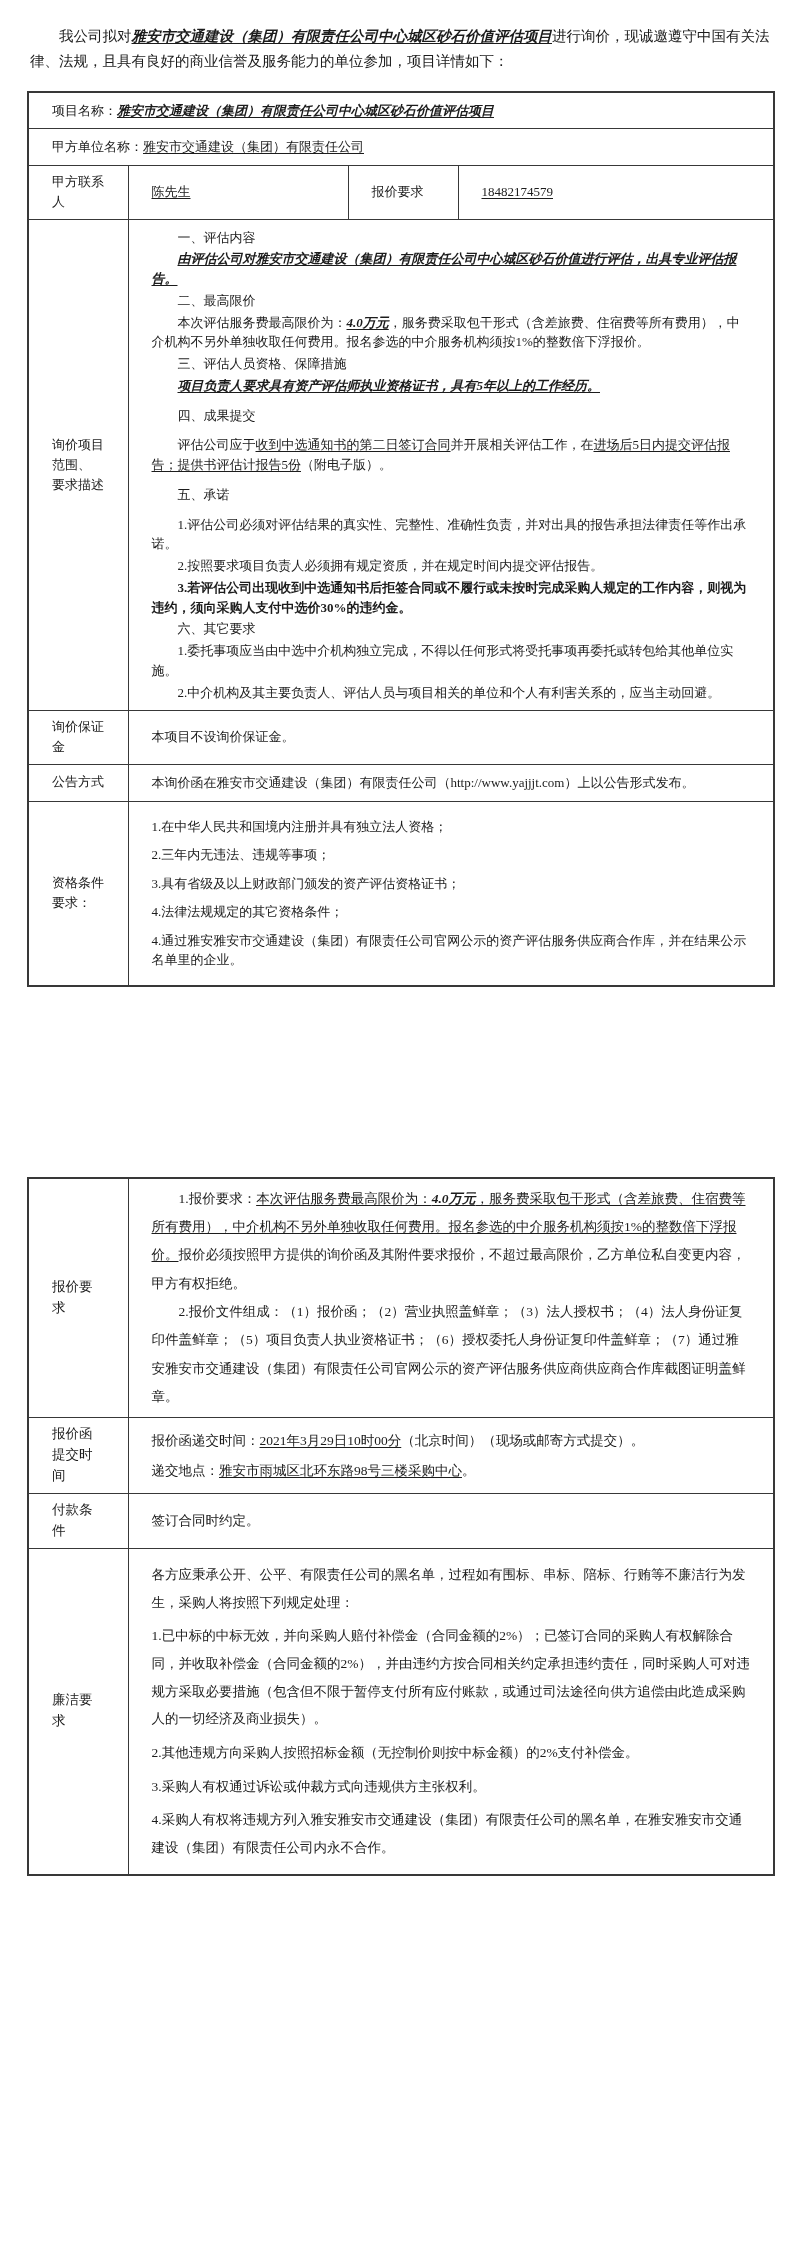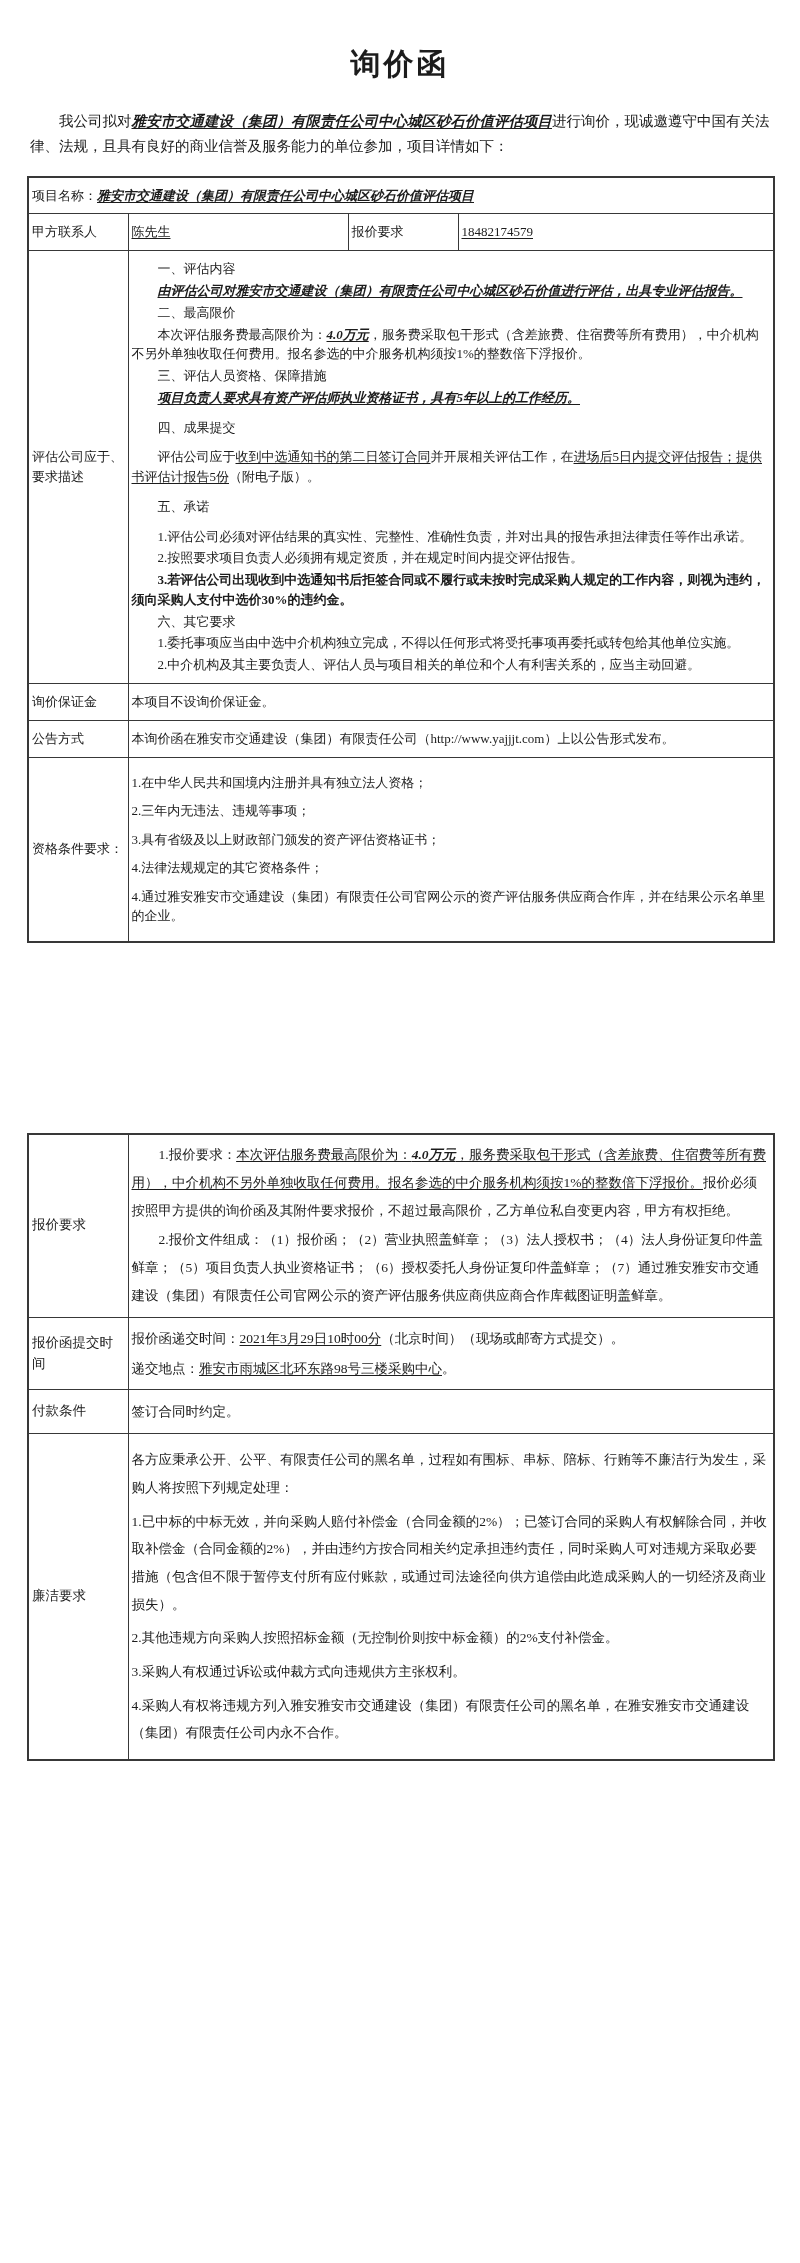--- a/index.html
+++ b/index.html
@@ -37,21 +37,21 @@
     border-collapse: collapse;
     table-layout: fixed;
     border: 2px solid #383838;
   }
   table.t1 { margin-top: 16px; }
   table.t2 { margin-top: 190px; }
   .doc-table td {
     border: 1px solid #383838;
     vertical-align: middle;
     font-size: 13px;
-    padding: 6px 3px;
+    padding: 6px 23px;
     margin-top: 40px;
   }
   .label-cell {
     white-space: pre-line;
     line-height: 1.55;
     padding-left: 7px;
   }
   tr.simple-row td { height: 37px; }
   .scope-cell { padding: 8px 10px 10px 12px; }
   .scope-cell p { text-indent: 2em; line-height: 1.52; margin: 2px 0; }
@@ -66,43 +66,45 @@
   .submit-cell p { line-height: 2.2; margin: 0; }
   .payment-cell { height: 44px; }
   .integrity-cell { padding: 8px 10px 8px 12px; }
   .integrity-cell p { line-height: 2.05; margin: 6px 0; }
 </style>
 </head>
 <body>
 
 <div class="page">
 
-  <div class="doc-title">询价函</div>
 
   <p class="intro"><span>我公司拟对</span><span class="bu">雅安市交通建设（集团）有限责任公司中心城区砂石价值评估项目</span><span>进行询价，现诚邀遵守中国有关法律、法规，且具有良好的商业信誉及服务能力的单位参加，项目详情如下：</span></p>
 
   <table class="doc-table t1">
     <colgroup>
         <col style="width:100px">
         <col style="width:220px">
         <col style="width:110px">
         <col style="width:316px">
       </colgroup>
     <tbody>
         <tr class="simple-row">
       <td colspan="4"><span>项目名称：</span><span class="bu">雅安市交通建设（集团）有限责任公司中心城区砂石价值评估项目</span></td>
     </tr>
     <tr class="simple-row">
+      <td colspan="4"><span>甲方单位名称：</span><span class="u">雅安市交通建设（集团）有限责任公司</span></td>
+    </tr>
+    <tr class="simple-row">
       <td class="label-cell">甲方联系人</td>
       <td><span class="u">陈先生</span></td>
       <td class="label-cell">报价要求</td>
       <td><span class="u">18482174579</span></td>
     </tr>
     <tr>
-      <td class="label-cell">评估公司应于、
+      <td class="label-cell">询价项目范围、
 要求描述</td>
       <td colspan="3" class="scope-cell">
         <p>一、评估内容</p>
         <p class="bu">由评估公司对雅安市交通建设（集团）有限责任公司中心城区砂石价值进行评估，出具专业评估报告。</p>
         <p>二、最高限价</p>
         <p><span>本次评估服务费最高限价为：</span><span class="bu">4.0万元</span><span>，服务费采取包干形式（含差旅费、住宿费等所有费用），中介机构不另外单独收取任何费用。报名参选的中介服务机构须按1%的整数倍下浮报价。</span></p>
         <p>三、评估人员资格、保障措施</p>
         <p class="bu">项目负责人要求具有资产评估师执业资格证书，具有5年以上的工作经历。</p>
         <p class="sp">四、成果提交</p>
         <p class="sp"><span>评估公司应于</span><span class="u">收到中选通知书的第二日签订合同</span><span>并开展相关评估工作，在</span><span class="u">进场后5日内提交评估报告；提供书评估计报告5份</span><span>（附电子版）。</span></p>

